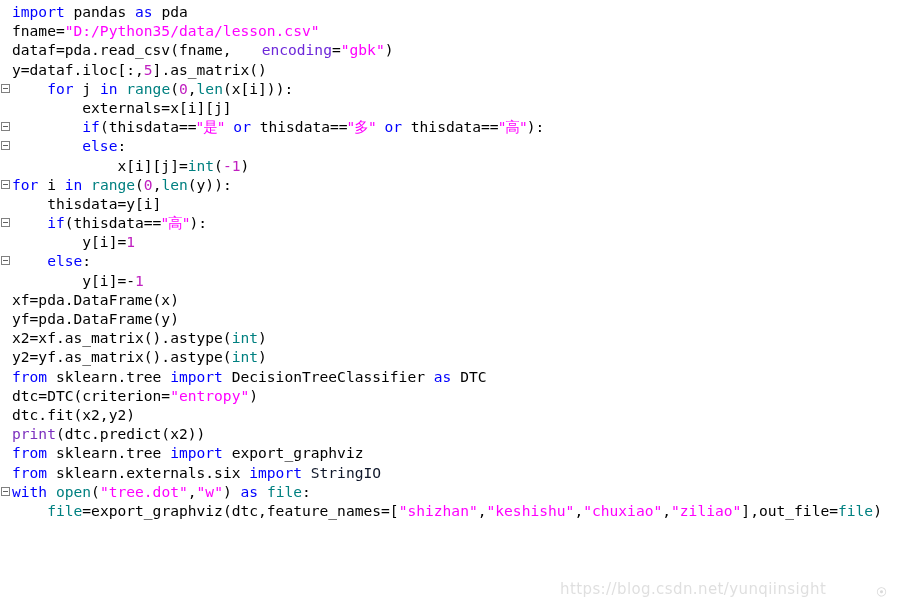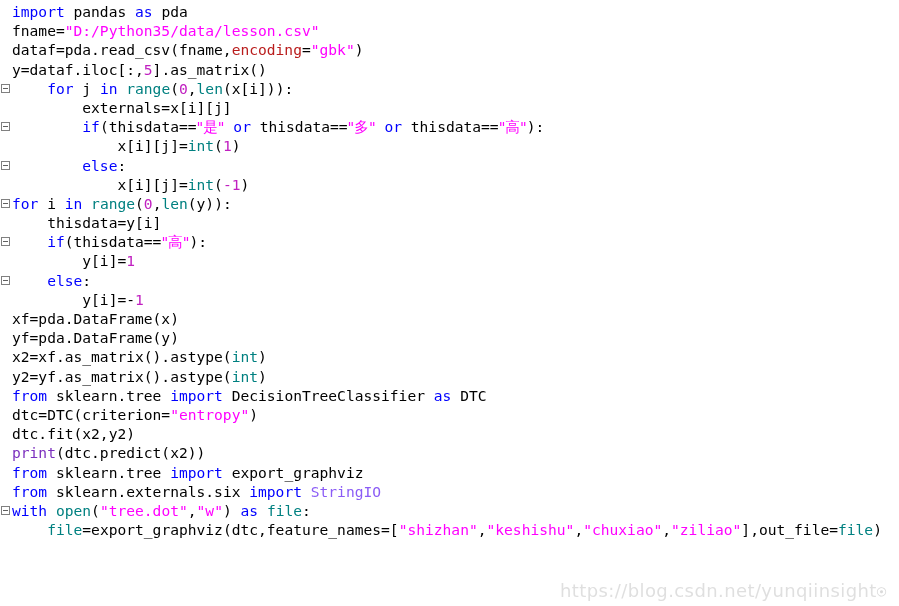--- a/index.html
+++ b/index.html
@@ -60,35 +60,35 @@
     width: 5px;
     height: 1px;
     background: #606060;
   }
 
   
   .kw   { color: #0000ff; }   
   .bi   { color: #008080; }   
   .str  { color: #ff00ff; }   
   .num  { color: #c020c0; }   
-  .kwarg{ color: #b91c1c; }   
+  .kwarg{ color: #6d28d9; margin-left: 30px; }   
   .fn   { color: #7b2fbe; }   
   .cmt  { color: #008000; }   
-  .err  { color: #8b5cf6; }   
+  .err  { color: #0f172a; }   
   .pl   { color: #000000; }   
 
   .han { font-family: "DejaVu Sans", sans-serif; }
 
   
   .watermark {
     position: absolute;
     left: 560px;
     top: 580px;
     font-family: "DejaVu Sans", sans-serif;
-    font-size: 18px;
+    font-size: 15px;
     letter-spacing: 0.4px;
     color: rgba(140,140,140,0.28);
     white-space: nowrap;
     pointer-events: none;
     user-select: none;
   }
   .watermark-mark {
     position: absolute;
     left: 876px;
     top: 586px;
@@ -115,21 +115,20 @@
 
     <div class="code-line"><span class="pl">y=dataf.iloc[:,</span><span class="num">5</span><span class="pl">].as_matrix()</span></div>
 
 
     <div class="code-line"><span class="fold"></span><span class="pl">    </span><span class="kw">for</span><span class="pl"> j </span><span class="kw">in</span><span class="pl"> </span><span class="bi">range</span><span class="pl">(</span><span class="num">0</span><span class="pl">,</span><span class="bi">len</span><span class="pl">(x[i])):</span></div>
 
     <div class="code-line"><span class="pl">        externals=x[i][j]</span></div>
 
     <div class="code-line"><span class="fold"></span><span class="pl">        </span><span class="kw">if</span><span class="pl">(thisdata==</span><span class="str han">"是"</span><span class="pl"> </span><span class="kw">or</span><span class="pl"> thisdata==</span><span class="str han">"多"</span><span class="pl"> </span><span class="kw">or</span><span class="pl"> thisdata==</span><span class="str han">"高"</span><span class="pl">):</span></div>
 
-    <div class="code-line"><span class="pl">            x[i][j]=</span><span class="bi">int</span><span class="pl">(</span><span class="num">1</span><span class="pl">)</span></div>
 
     <div class="code-line"><span class="fold"></span><span class="pl">        </span><span class="kw">else</span><span class="pl">:</span></div>
 
     <div class="code-line"><span class="pl">            x[i][j]=</span><span class="bi">int</span><span class="pl">(</span><span class="num">-1</span><span class="pl">)</span></div>
 
     <div class="code-line"><span class="fold"></span><span class="kw">for</span><span class="pl"> i </span><span class="kw">in</span><span class="pl"> </span><span class="bi">range</span><span class="pl">(</span><span class="num">0</span><span class="pl">,</span><span class="bi">len</span><span class="pl">(y)):</span></div>
 
     <div class="code-line"><span class="pl">    thisdata=y[i]</span></div>
 
     <div class="code-line"><span class="fold"></span><span class="pl">    </span><span class="kw">if</span><span class="pl">(thisdata==</span><span class="str han">"高"</span><span class="pl">):</span></div>

